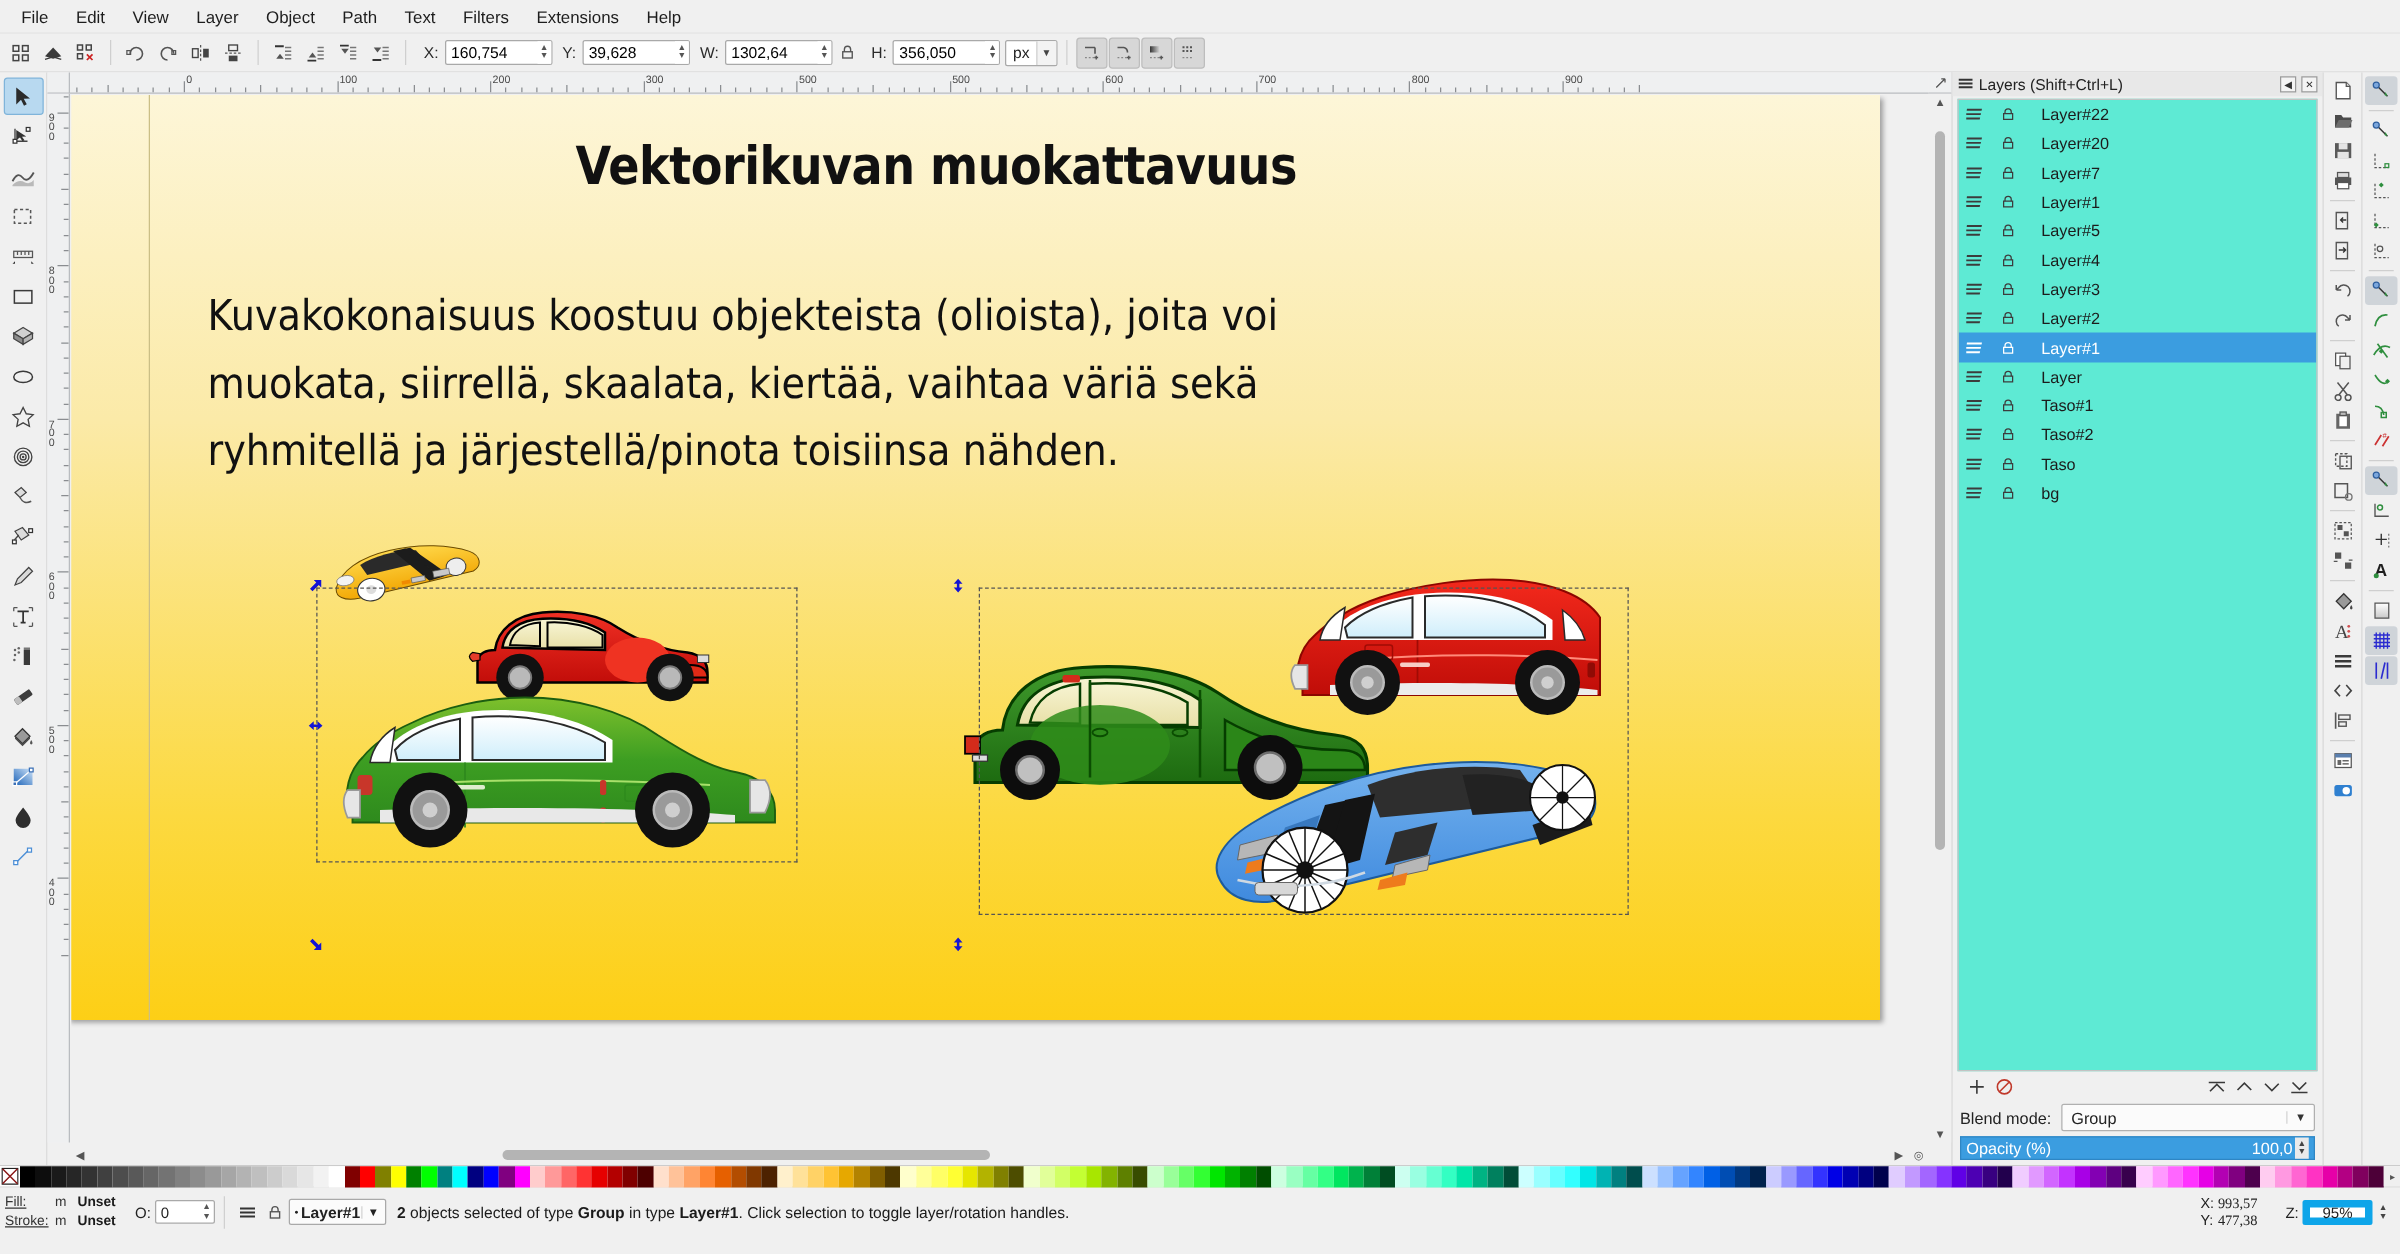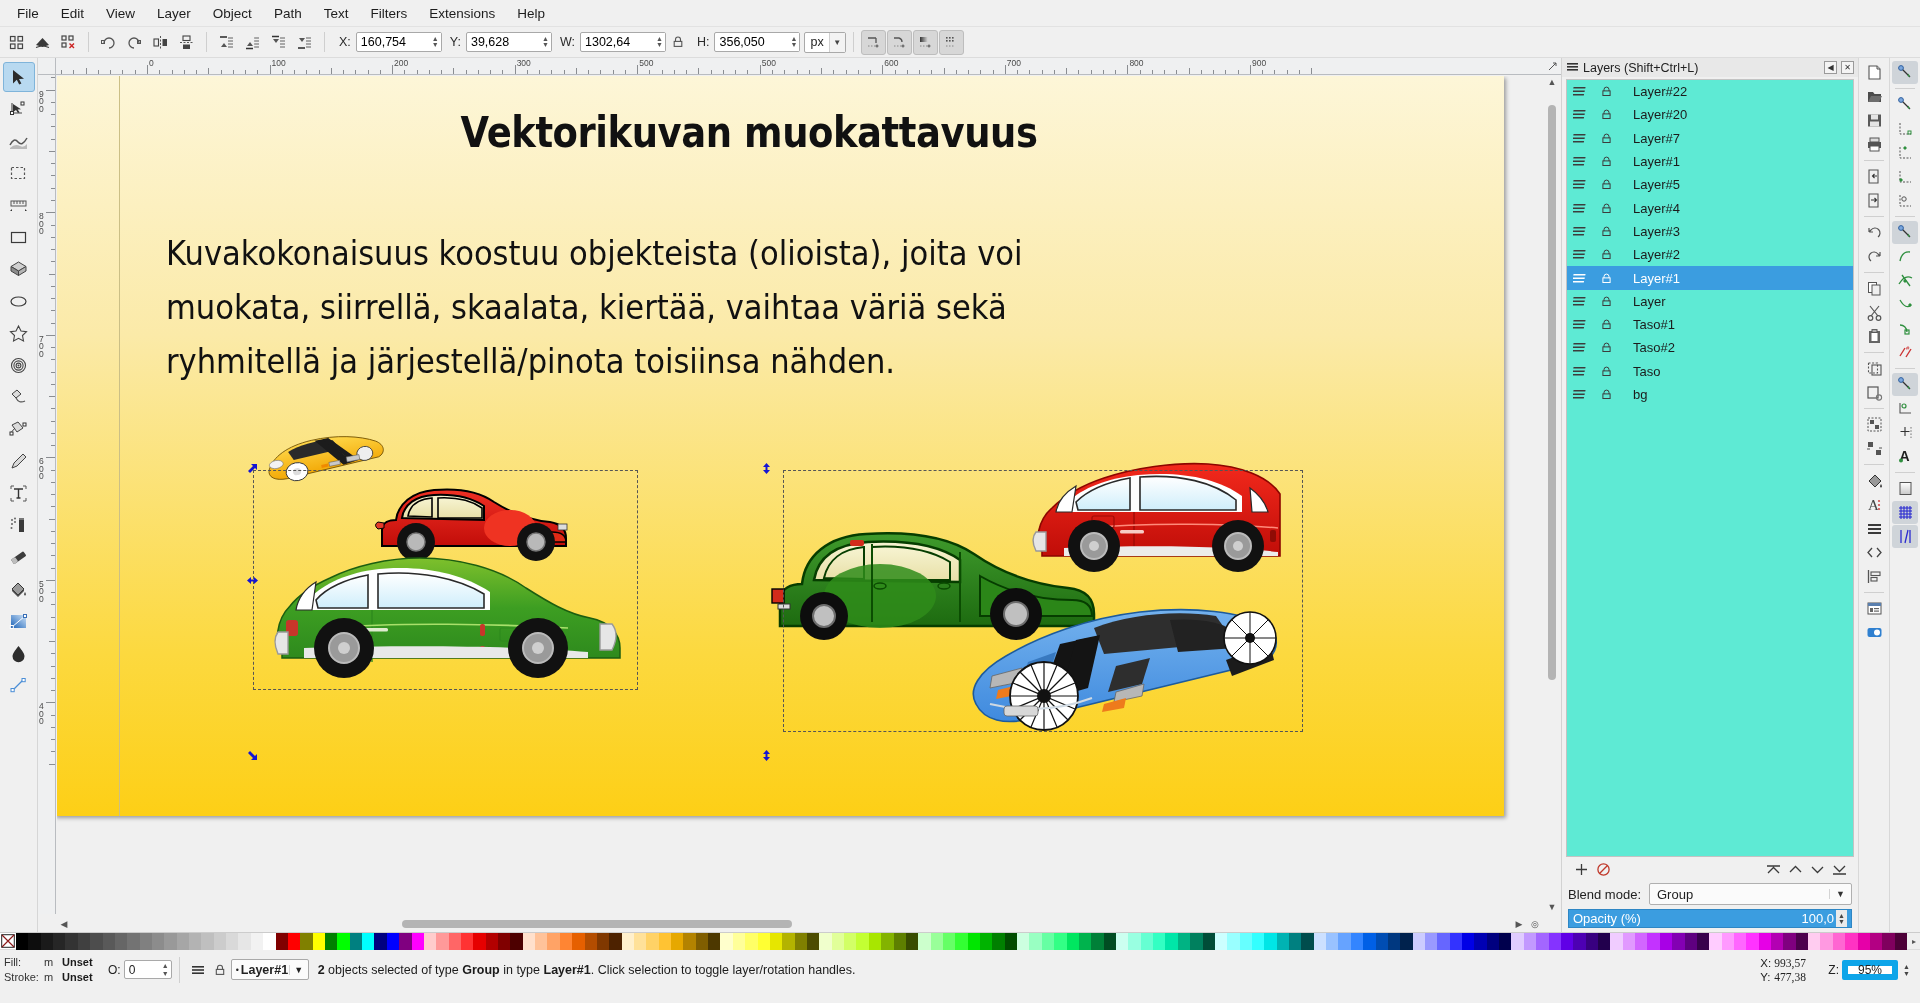--- a/index.html
+++ b/index.html
@@ -141,21 +141,21 @@
   .pal-x { width:16px; background:#fff; display:flex; align-items:center; justify-content:center; }
   .swatch { flex:1 1 auto; height:17px; }
   .pal-scroll { width:14px; background:#efefef; font-size:8px; display:flex;
                 align-items:center; justify-content:center; color:#555; }
 
   
   .status { height:40px; background:#f0f0f0; display:flex; align-items:center;
             border-top:1px solid #dcdcdc; font-size:12px; padding:0 4px; }
   .fs-block { width:96px; font-size:11px; line-height:15px; }
   .fs-block .r { display:flex; }
-  .fs-block .k { width:40px; color:#333; }
+  .fs-block .k { width:40px; color:#333;text-decoration:underline; }
   .fs-block .m { width:18px; color:#333; }
   .fs-block .v { font-weight:bold; color:#1a1a1a; }
   .op-block { display:flex; align-items:center; gap:3px; margin-left:8px; }
   .op-block .lbl { font-size:12px; }
   .op-input { width:48px; height:19px; border:1px solid #a9a9a9; background:#fff;
               display:flex; align-items:center; font-size:12px; padding-left:4px; border-radius:2px;}
   .op-input .sp { margin-left:auto; width:11px; font-size:7px; color:#555; text-align:center;
                   line-height:8px; }
   .vsep { width:1px; height:26px; background:#d0d0d0; margin:0 7px; }
   .layersel { height:21px; min-width:78px; border:1px solid #a9a9a9; background:#fbfbfb;

